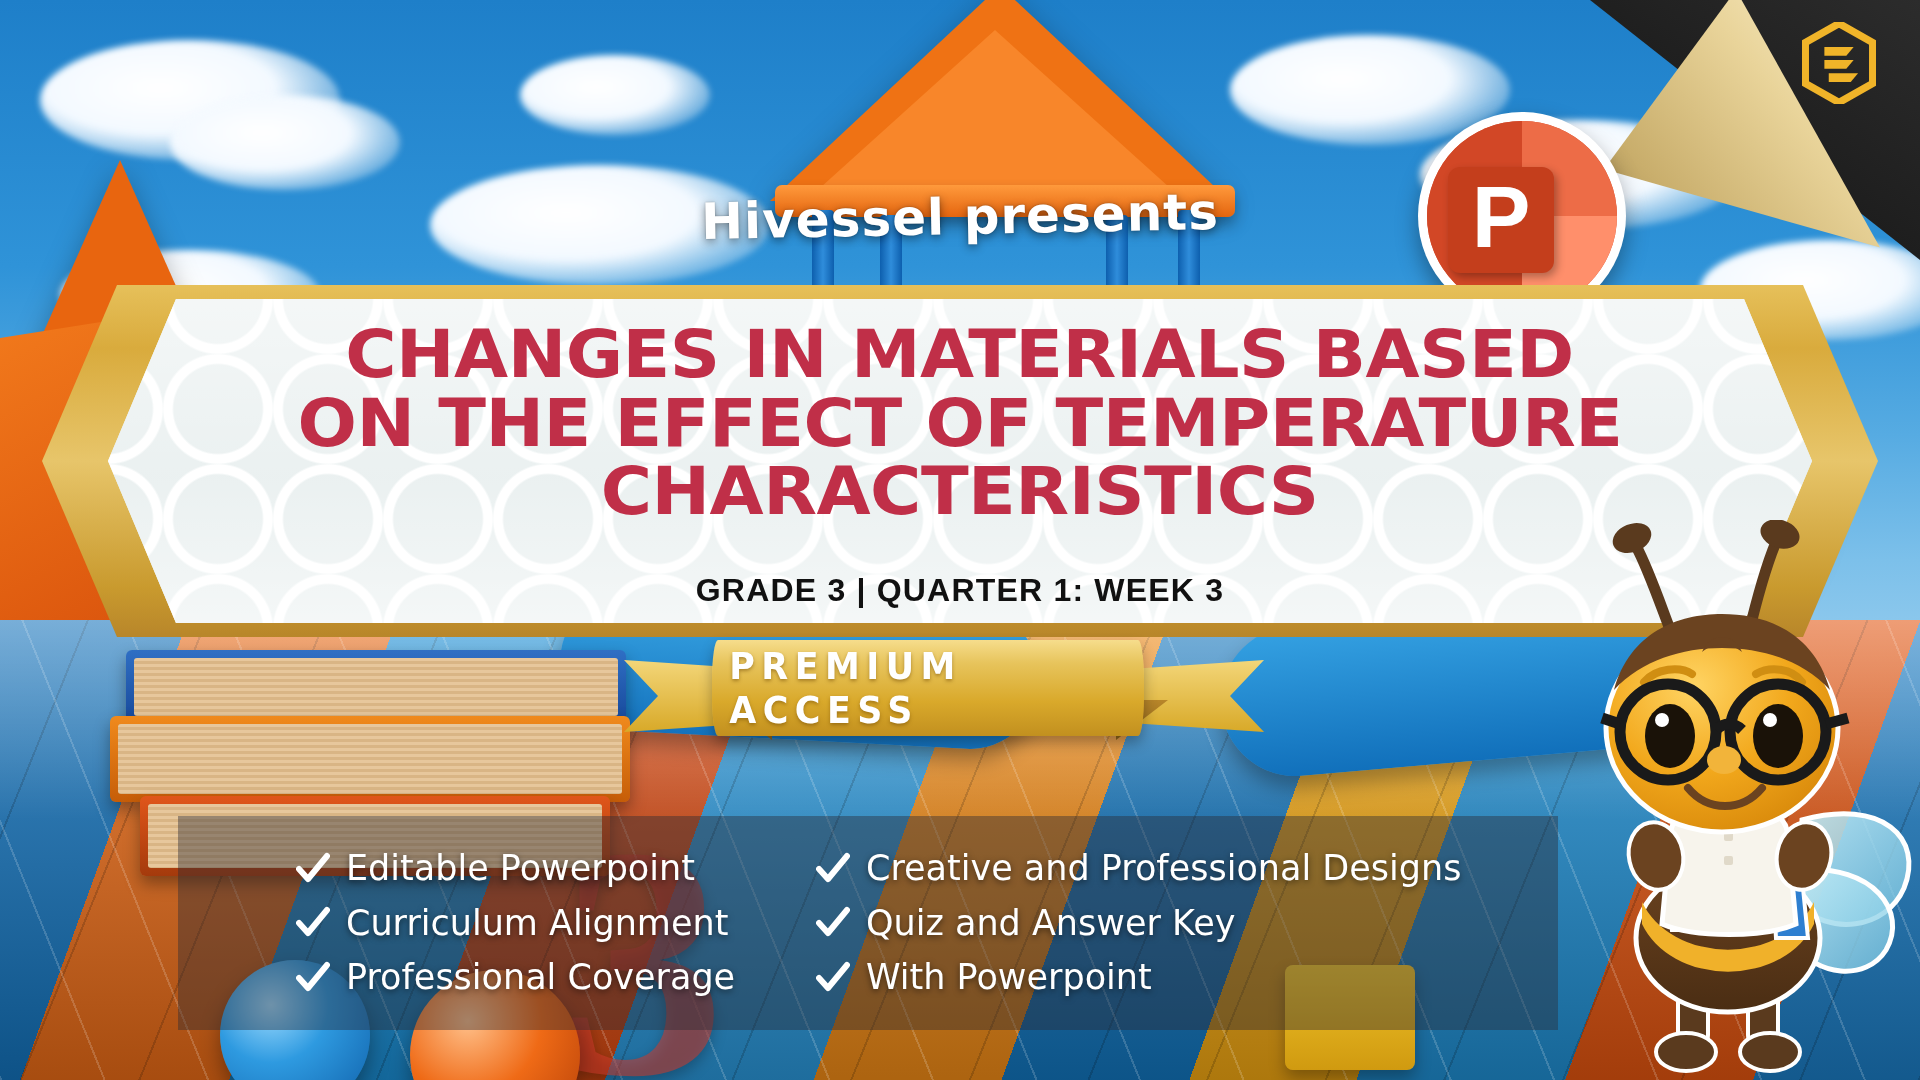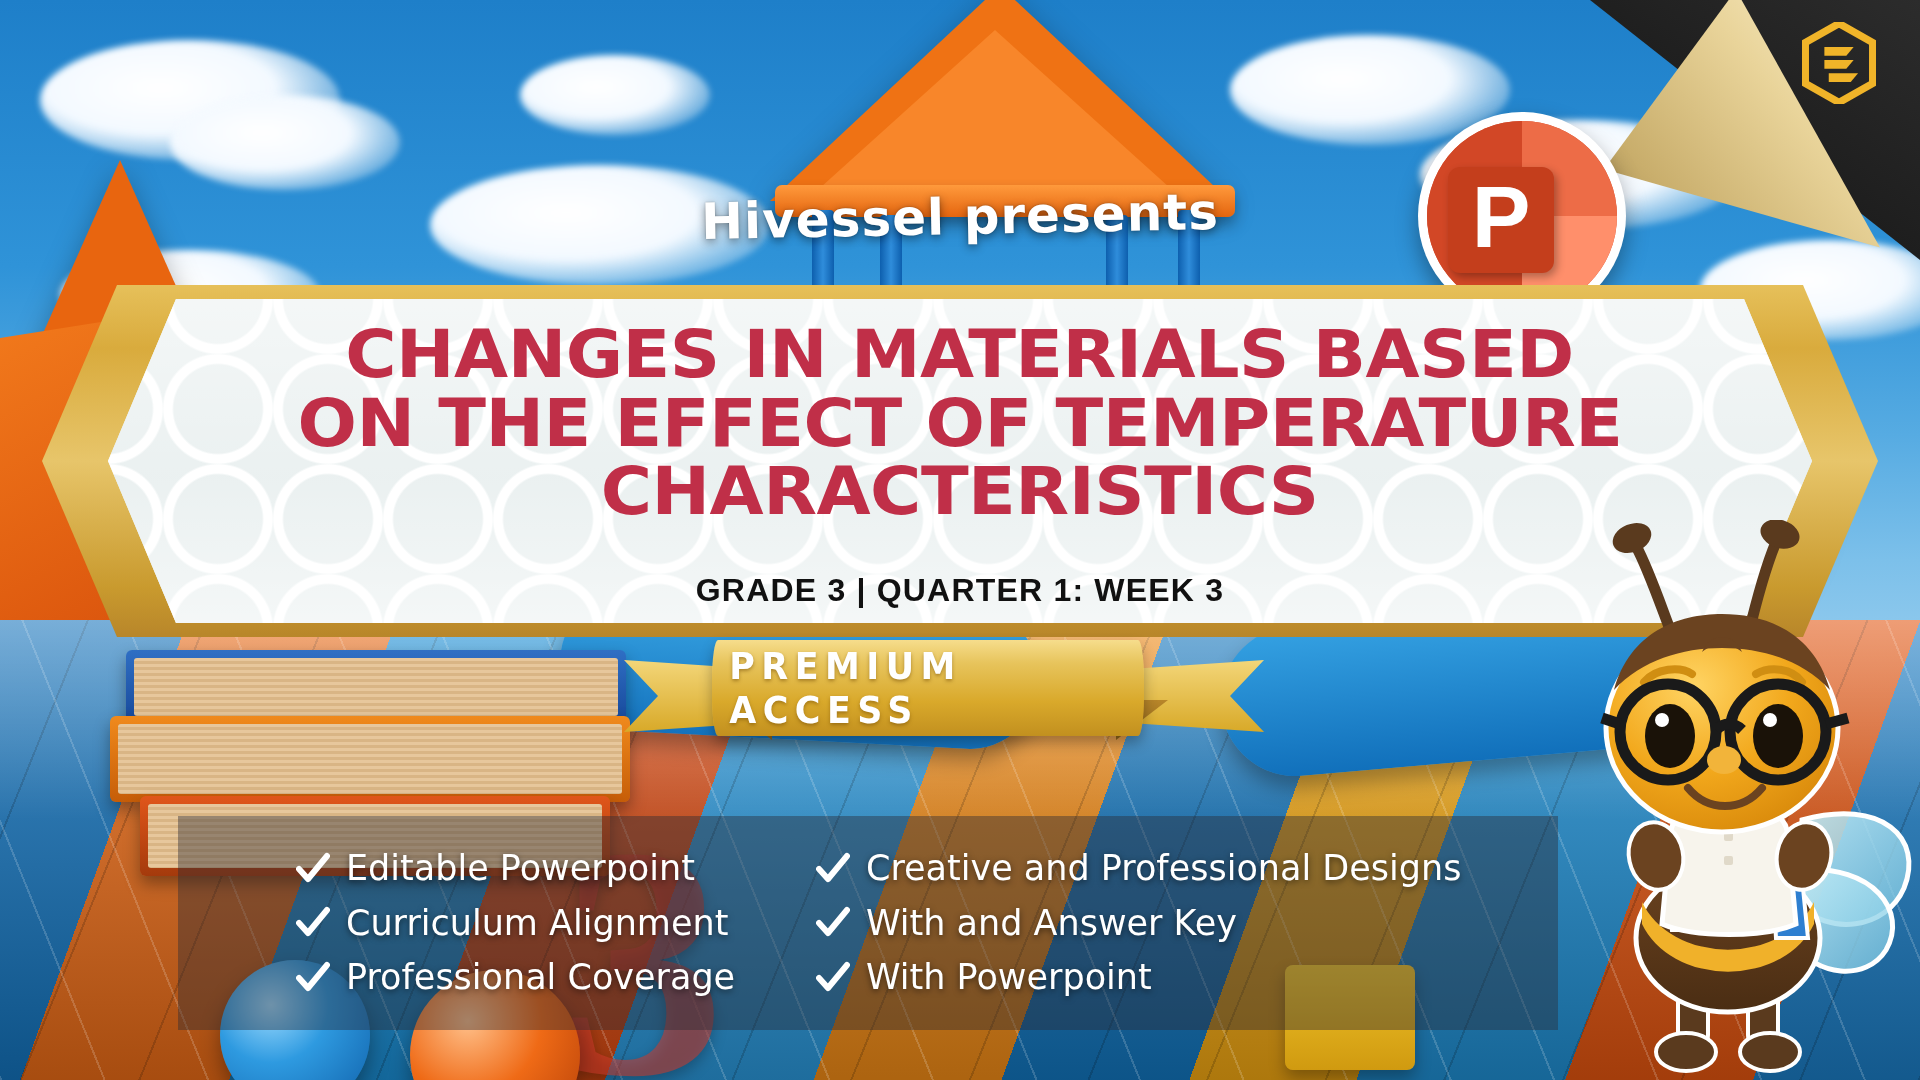--- a/index.html
+++ b/index.html
@@ -420,21 +420,21 @@
           </svg>
       </span>
       <span>Creative and Professional Designs</span>
     </div>
     <div class="feat">
       <span class="check">
         <svg width="34" height="34" viewBox="0 0 34 34">
             <path d="M3 17 L12 27 L31 4" stroke="#ffffff" stroke-width="6" fill="none" stroke-linecap="round" stroke-linejoin="round"></path>
           </svg>
       </span>
-      <span>With and Answer Key</span>
+      <span>Quiz and Answer Key</span>
     </div>
     <div class="feat">
       <span class="check">
         <svg width="34" height="34" viewBox="0 0 34 34">
             <path d="M3 17 L12 27 L31 4" stroke="#ffffff" stroke-width="6" fill="none" stroke-linecap="round" stroke-linejoin="round"></path>
           </svg>
       </span>
       <span>With Powerpoint</span>
     </div>
   </div>

